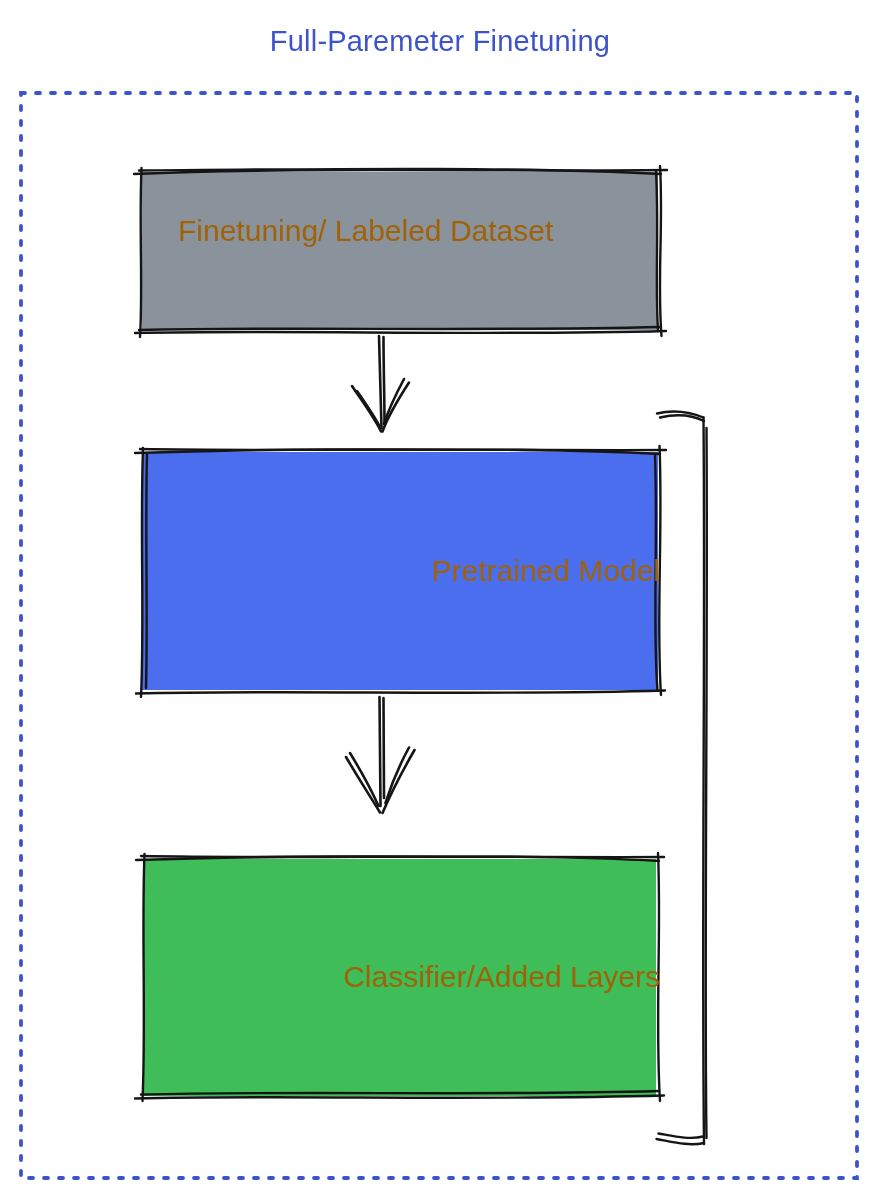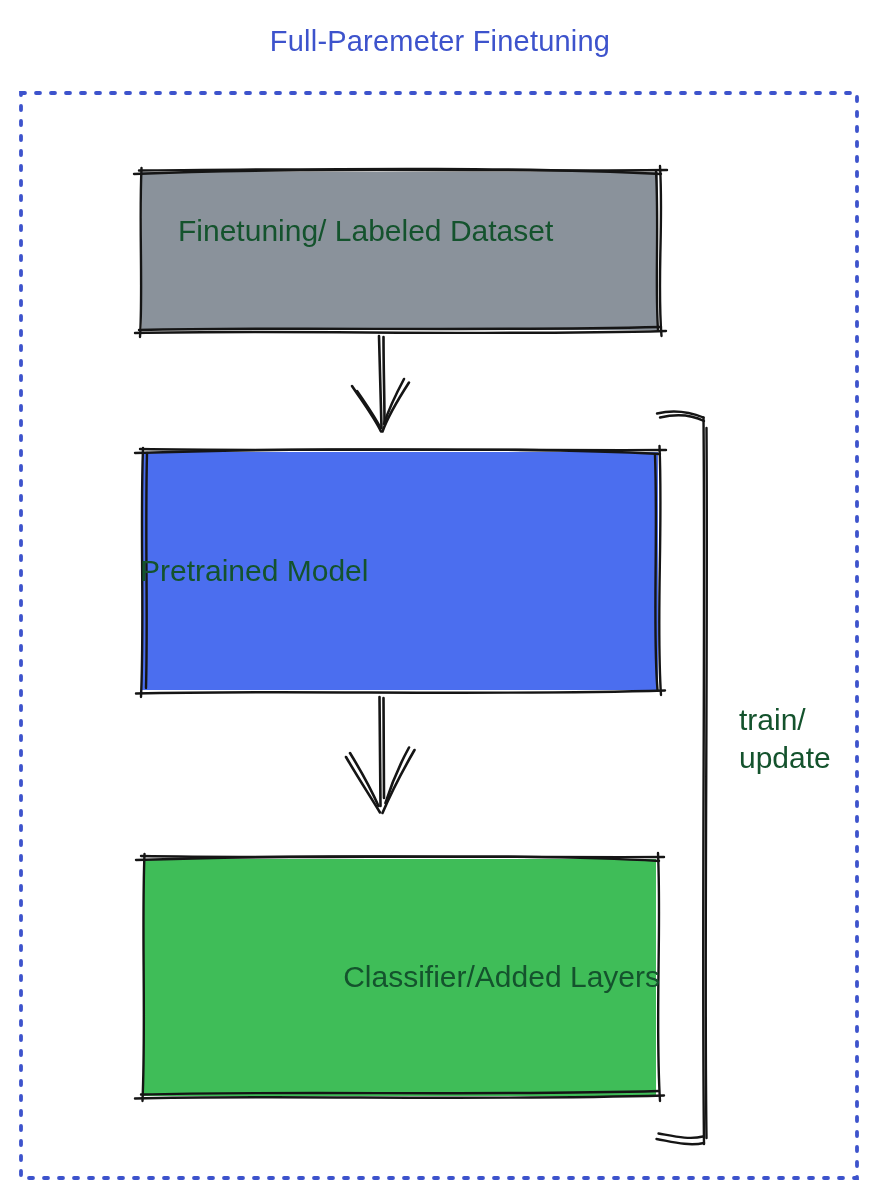--- a/index.html
+++ b/index.html
@@ -17,21 +17,21 @@
   }
   #sketch-layer {
     position: absolute;
     left: 0;
     top: 0;
     z-index: 0;
   }
   .txt {
     position: absolute;
     z-index: 1;
-    color: #14532d;
+    color: #a16207;
     font-family: "Liberation Sans", "DejaVu Sans", sans-serif;
   }
   #diagram-title {
     left: 0;
     top: 25px;
     width: 880px;
     text-align: center;
     font-size: 29px;
     font-weight: 500;
     letter-spacing: 0.2px;
@@ -39,21 +39,21 @@
   #label-dataset {
     left: 178px;
     top: 214px;
     font-size: 30px;
     line-height: 34px;
   }
   #label-pretrained {
     left: 140px;
     top: 554px;
     width: 520px;
-    text-align: left;
+    text-align: right;
     font-size: 30px;
     line-height: 34px;
   }
   #label-classifier {
     left: 140px;
     top: 960px;
     width: 520px;
     text-align: right;
     font-size: 30px;
     line-height: 34px;
@@ -142,16 +142,14 @@
   </svg>
 
   <div id="diagram-title" class="txt" style="color: rgb(61, 83, 204);">Full-Paremeter Finetuning</div>
 
   <div id="label-dataset" class="txt">Finetuning/ Labeled Dataset</div>
 
   <div id="label-pretrained" class="txt">Pretrained Model</div>
 
   <div id="label-classifier" class="txt">Classifier/Added Layers</div>
 
-  <div id="label-train-update" class="txt">train/
-update</div>
 
 </div>
 
 </body></html>

